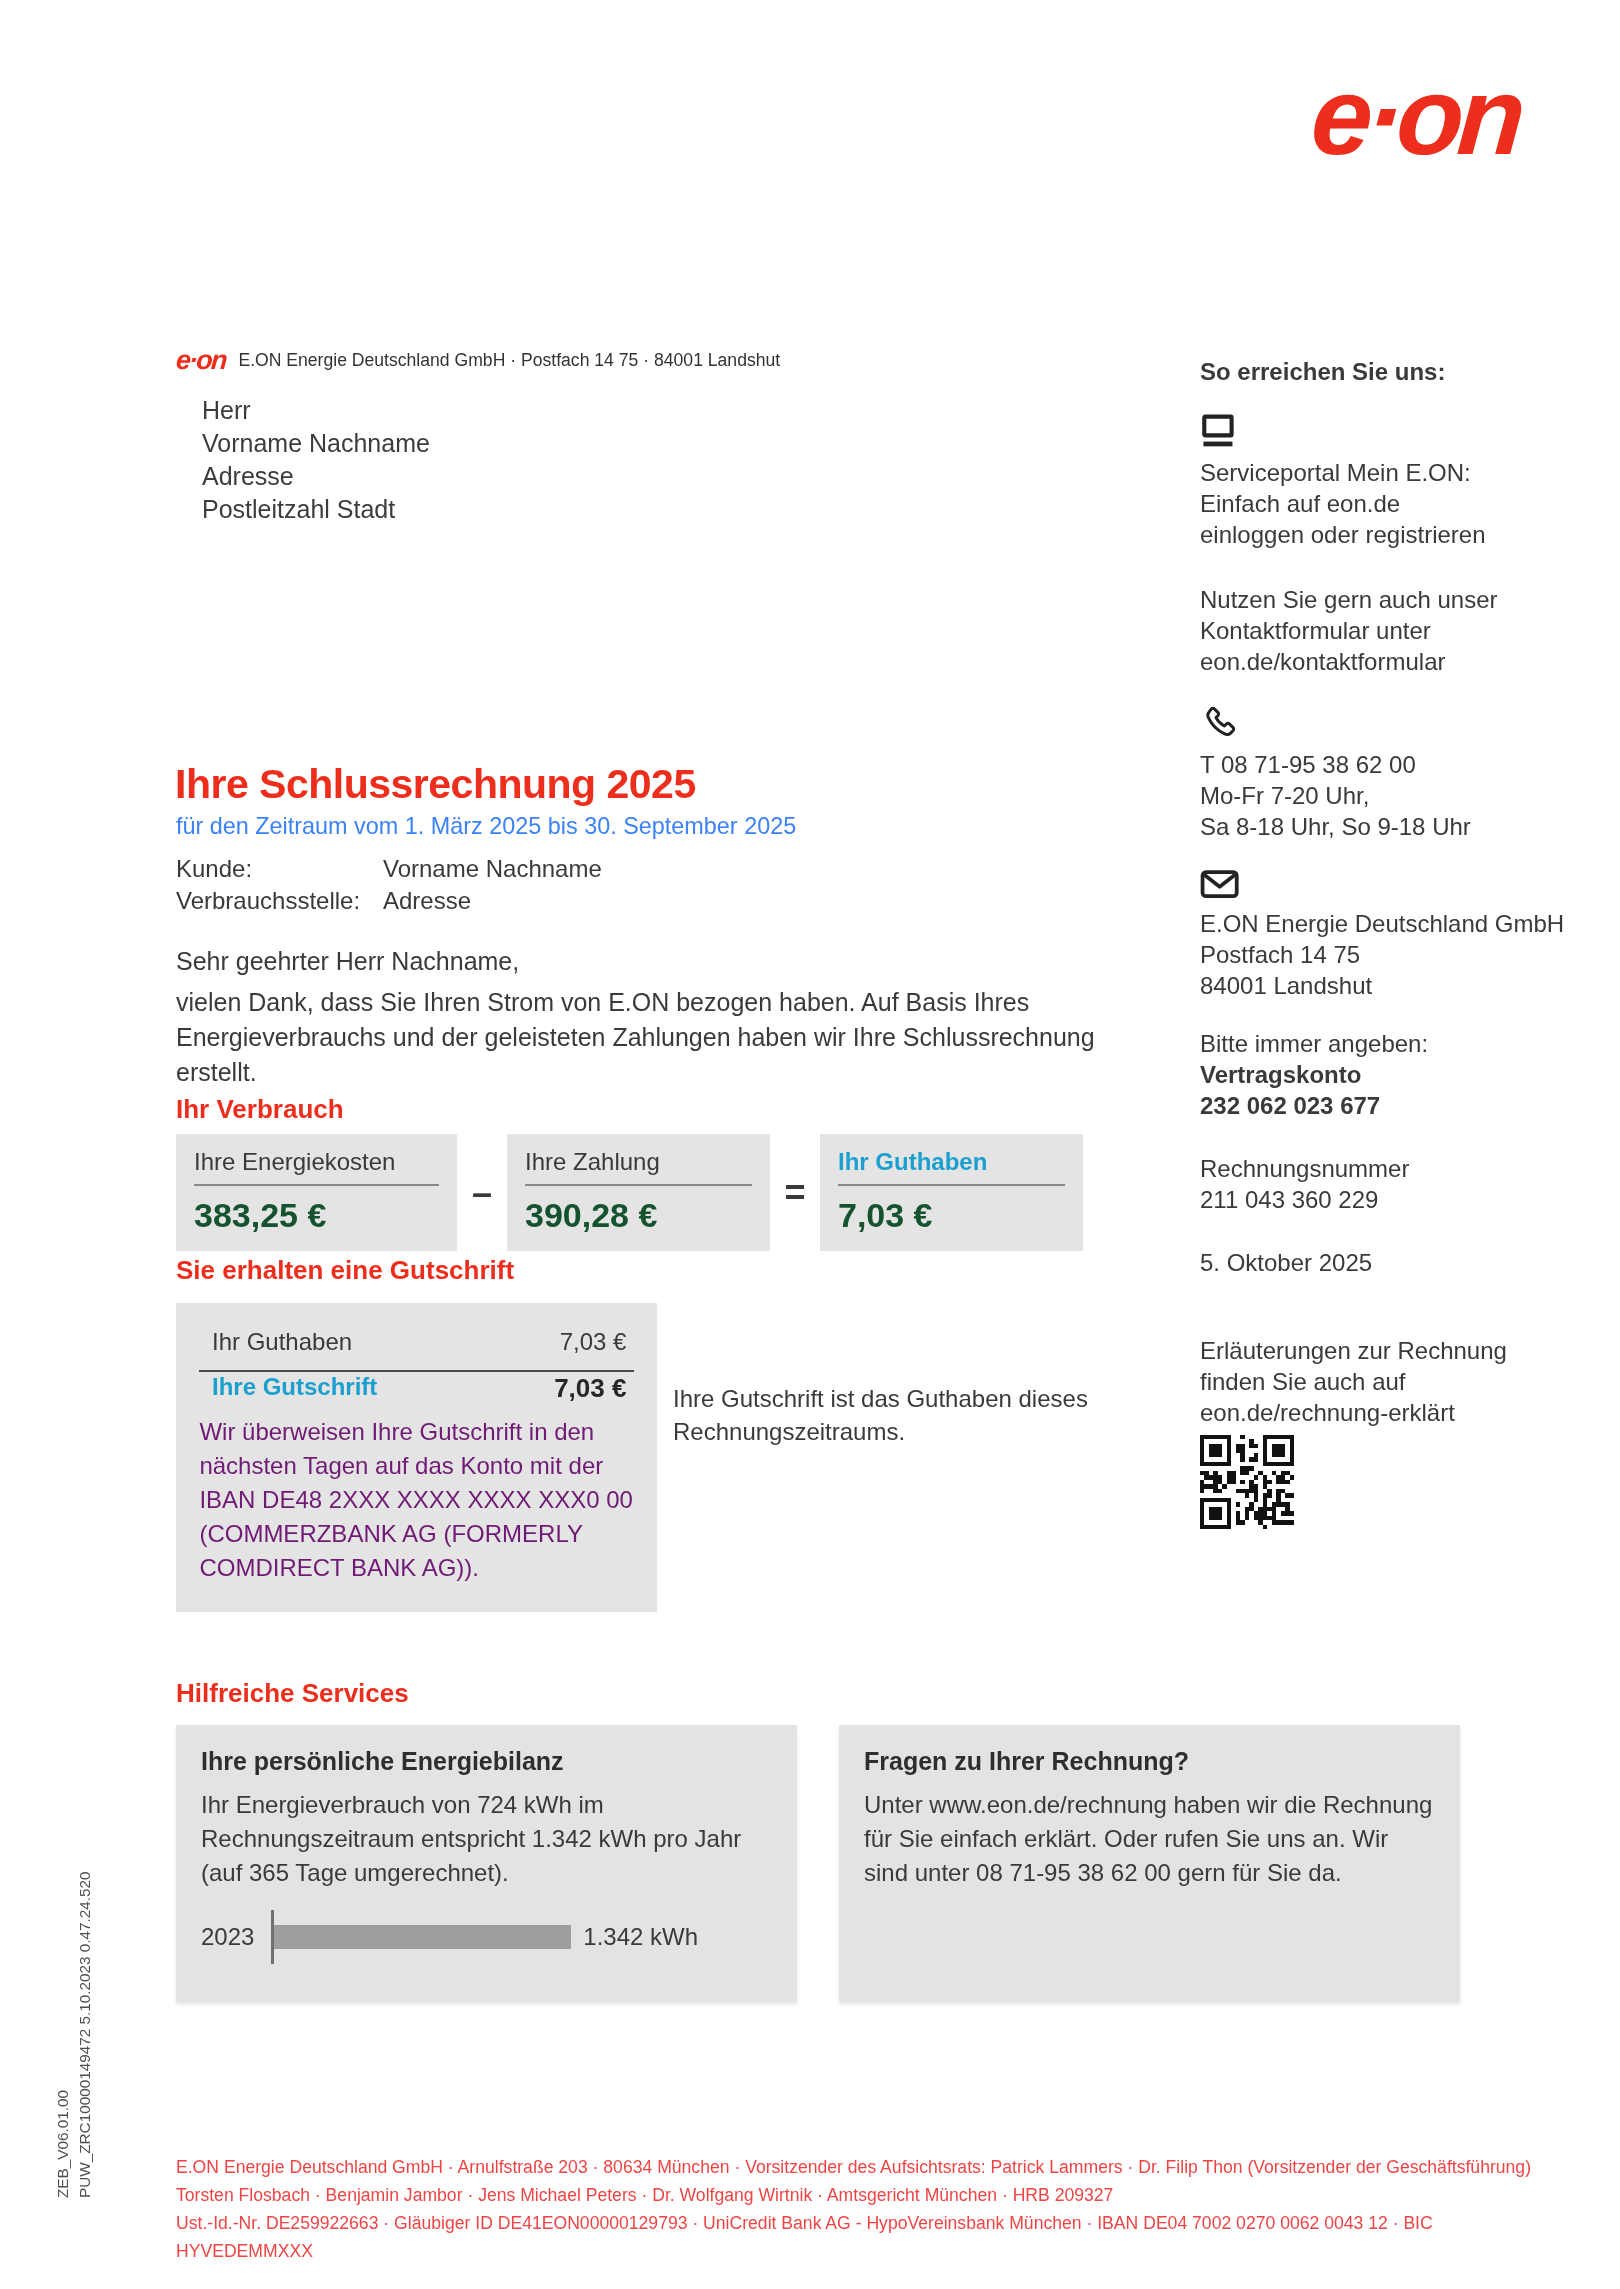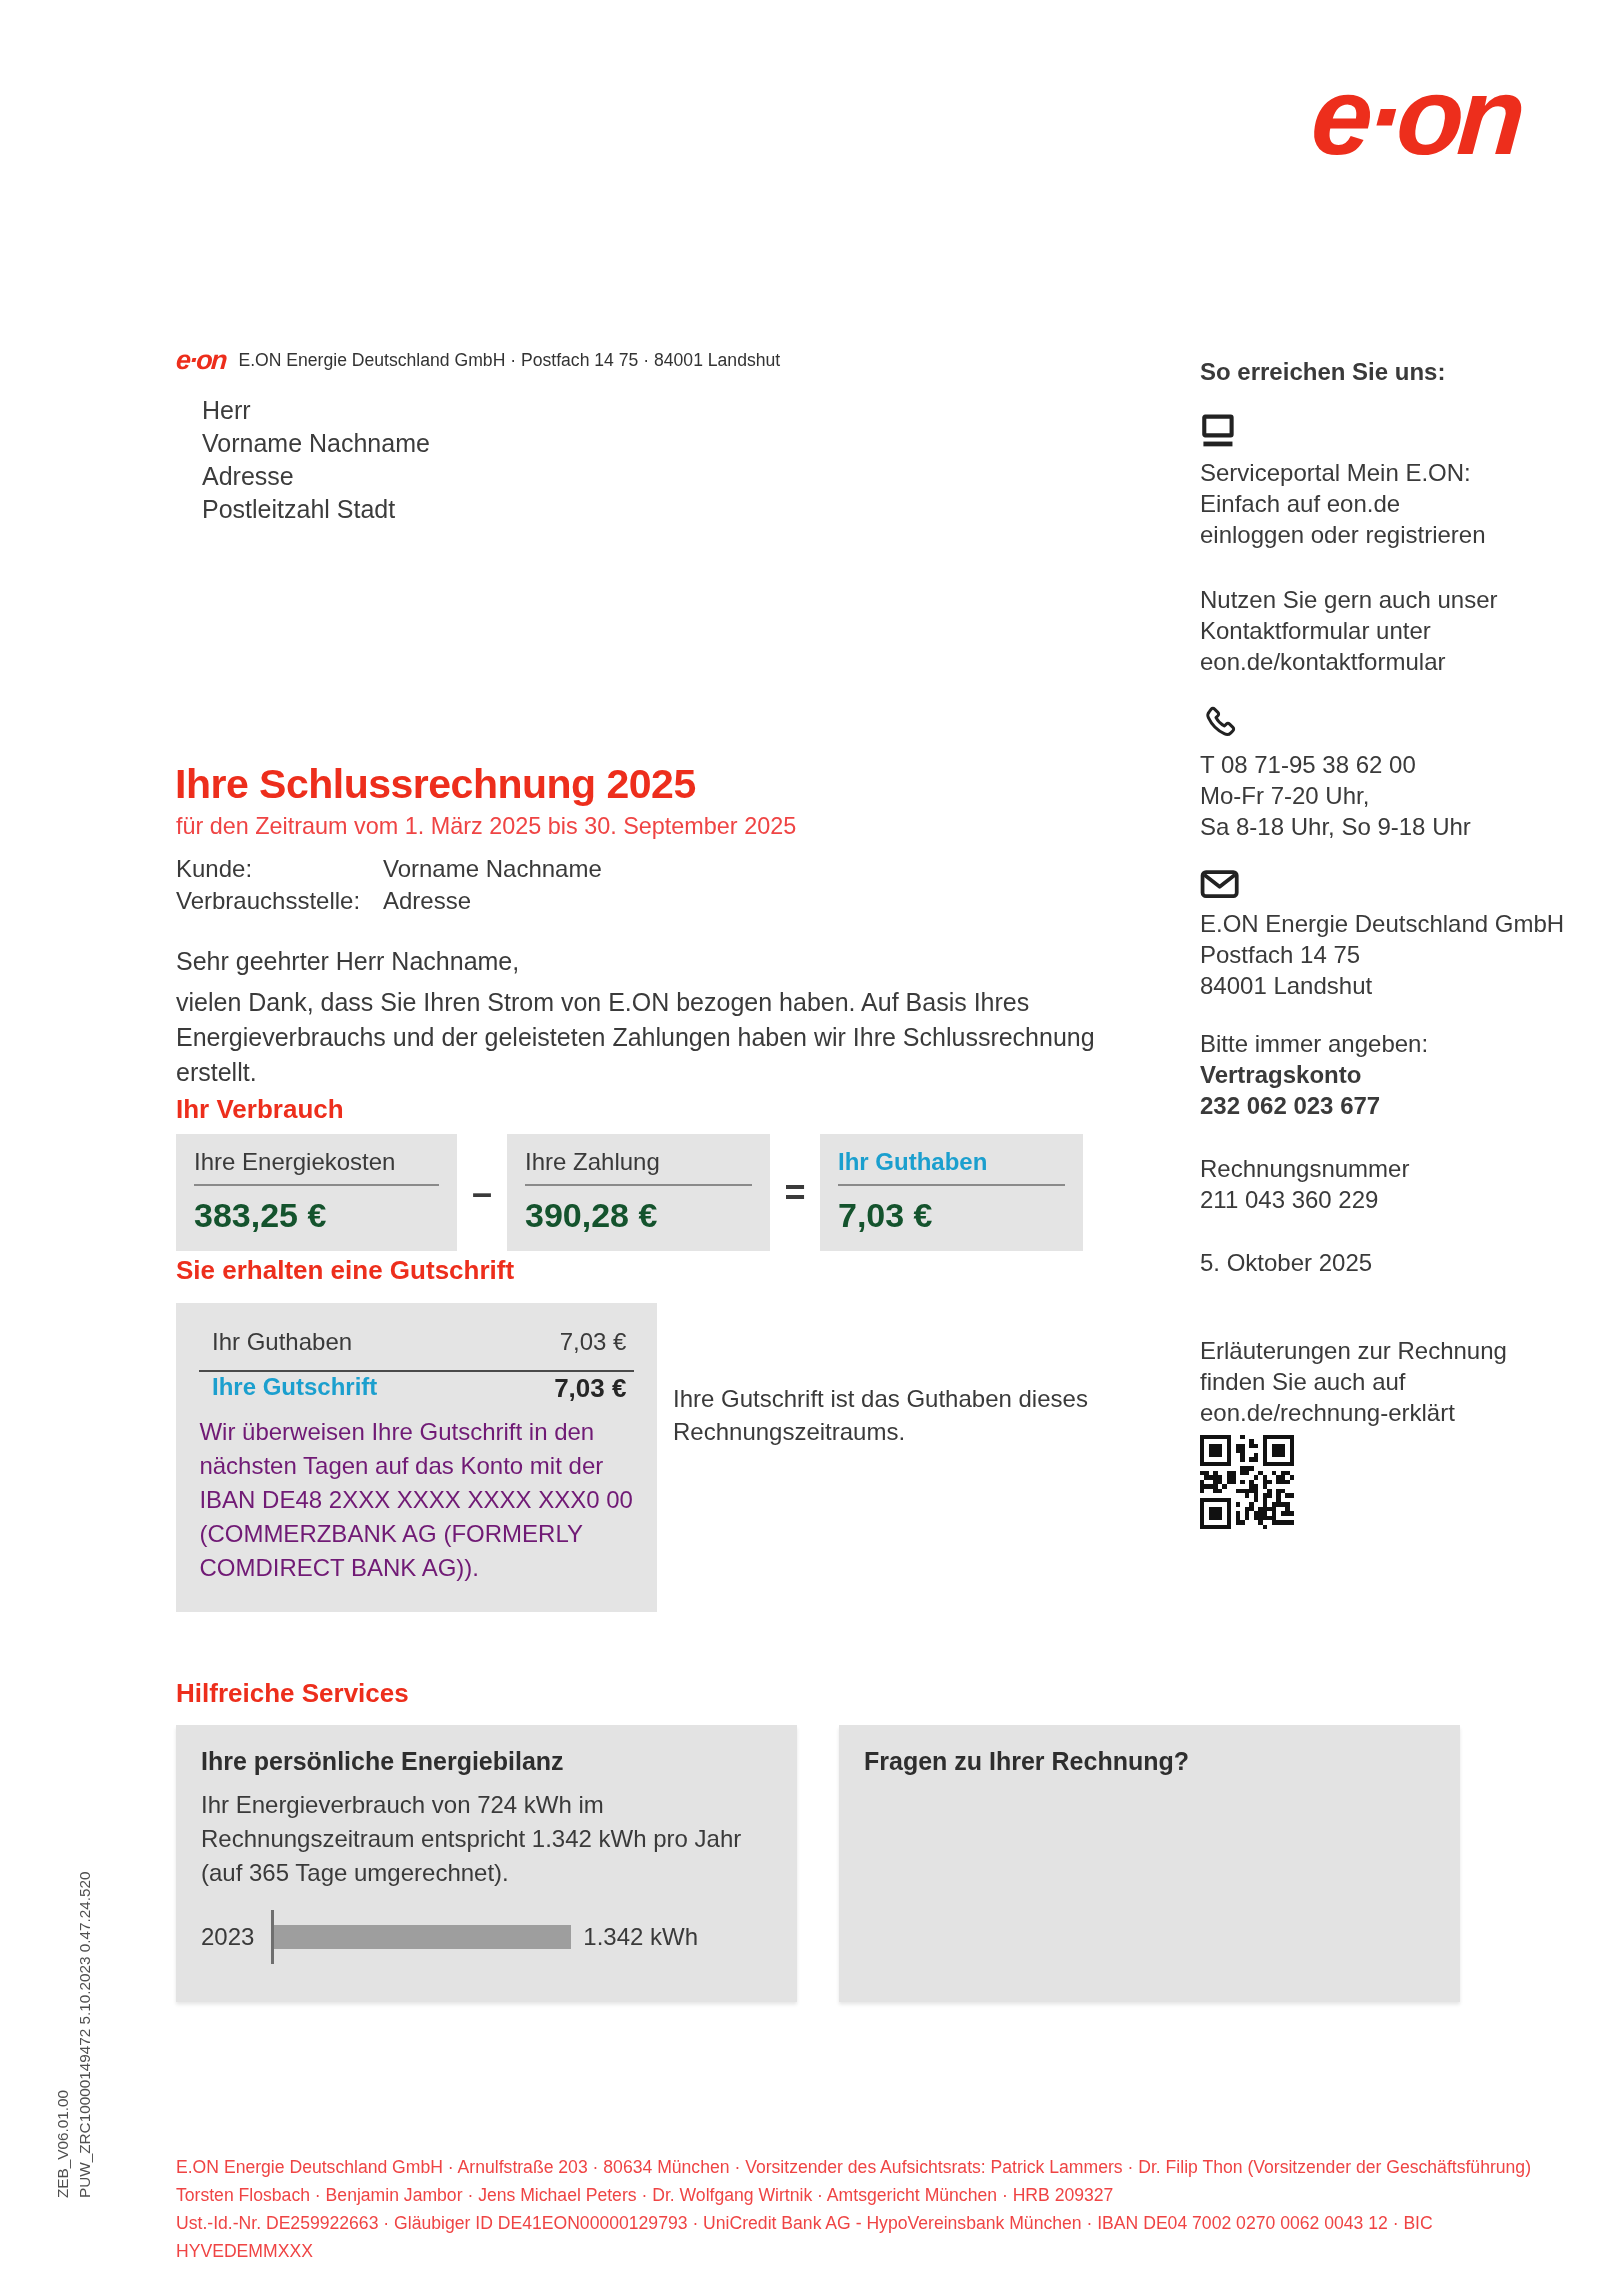--- a/index.html
+++ b/index.html
@@ -27,21 +27,21 @@
   .right-col .hd { font-weight:bold; font-size:24px; margin-bottom:18px; }
   .icon { display:block; margin:27px 0 7.2px 0; }
   .icon svg { display:block; }
   .grp { margin-bottom:1.8px; }
   .sp-36 { height:32px; }
   .sp-28 { height:25px; }
   .bold { font-weight:bold; }
   .qr-wrap { margin-top:7.2px; }
   
   .title { position:absolute; left:175px; top:761px; font-size:41px; font-weight:bold; color:#ed2e1c; letter-spacing:-0.5px; }
-  .subtitle { position:absolute; left:176px; top:813px; font-size:23.4px; color:#ef4444; }
+  .subtitle { position:absolute; left:176px; top:813px; font-size:23.4px; color:#3b82f6; }
   .kv { position:absolute; left:176px; top:853px; font-size:24px; line-height:32px; }
   .kv .row { display:flex; }
   .kv .k { width:207px; }
   .salutation { position:absolute; left:176px; top:941px; font-size:25px;margin-top:6px; }
   .intro { position:absolute; left:176px; top:985px; width:941px; font-size:25px; line-height:35px; }
   .sec-hd { position:absolute; font-size:26px; font-weight:bold; color:#ed2e1c; }
   .sec-verbrauch { left:176px; top:1094px; }
   .sec-gutschrift { left:176px; top:1255px; }
   .sec-services { left:176px; top:1678px; }
   
@@ -367,20 +367,21 @@
     <div class="chart-row">
       <span class="chart-year">2023</span>
       <span class="chart-axis"></span>
       <span class="chart-bar"></span>
       <span class="chart-val">1.342 kWh</span>
     </div>
   </div>
 
   <div class="svc-box svc-right">
     <div class="svc-title">Fragen zu Ihrer Rechnung?</div>
+    <div class="svc-text">Unter www.eon.de/rechnung haben wir die Rechnung für Sie einfach erklärt. Oder rufen Sie uns an. Wir sind unter 08 71-95 38 62 00 gern für Sie da.</div>
   </div>
 
   <div class="margin-code">
     <div>ZEB_V06.01.00</div>
     <div>PUW_ZRC10000149472 5.10.2023 0.47.24.520</div>
   </div>
 
   <div class="footer">
     <div>E.ON Energie Deutschland GmbH · Arnulfstraße 203 · 80634 München · Vorsitzender des Aufsichtsrats: Patrick Lammers · Dr. Filip Thon (Vorsitzender der Geschäftsführung)</div>
     <div>Torsten Flosbach · Benjamin Jambor · Jens Michael Peters · Dr. Wolfgang Wirtnik · Amtsgericht München · HRB 209327</div>

